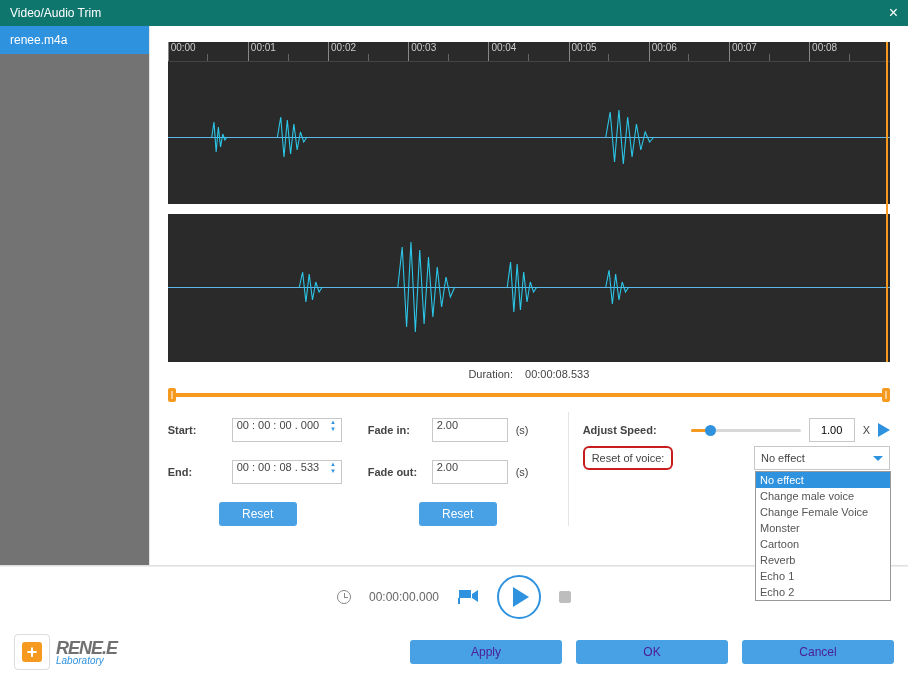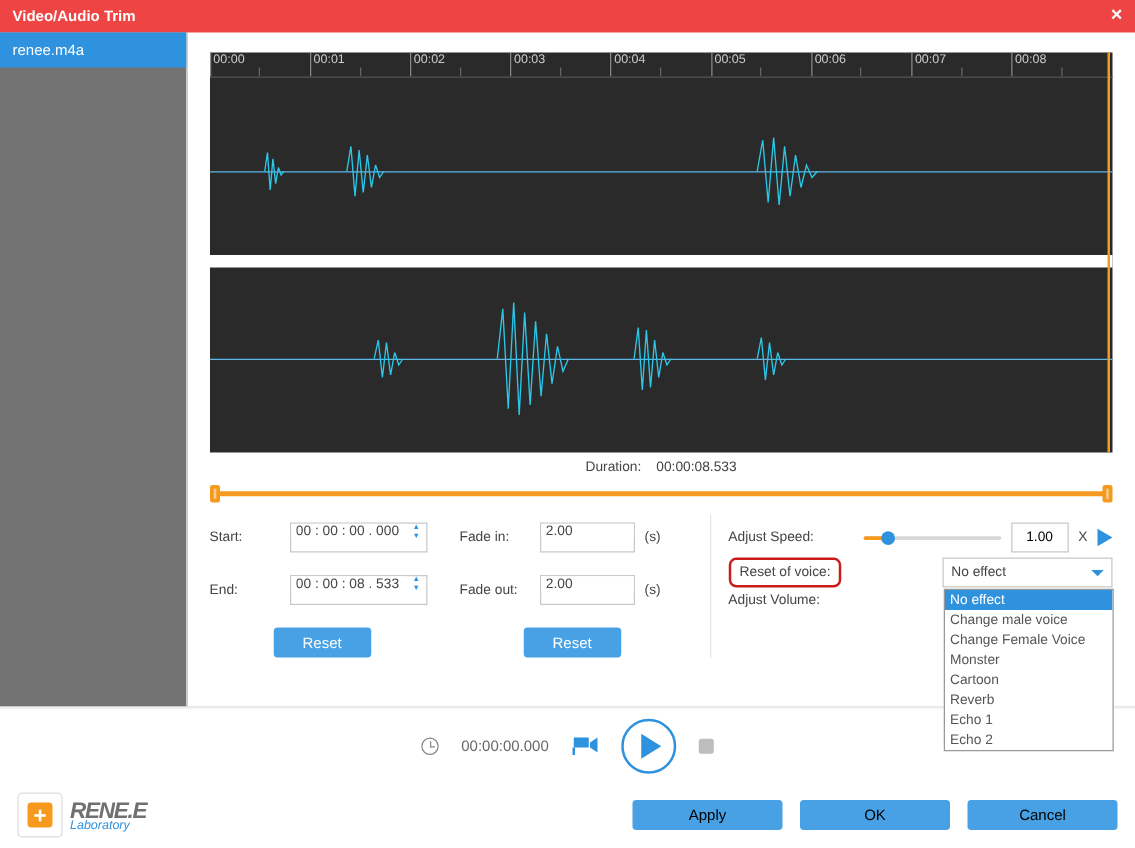--- a/index.html
+++ b/index.html
@@ -1,19 +1,19 @@
 <!DOCTYPE html>
 <html><head>
 <meta charset="utf-8">
 <style>
   * { box-sizing: border-box; margin: 0; padding: 0; font-family: "Segoe UI", Tahoma, sans-serif; }
   body { width: 908px; height: 678px; background: #fff; overflow: hidden; position: relative; }
 
   
-  .titlebar { height: 26px; background: #ef4444; color: #fff; display: flex; align-items: center; padding: 0 10px; font-size: 12px; font-weight: bold; }
+  .titlebar { height: 26px; background: #0f766e; color: #fff; display: flex; align-items: center; padding: 0 10px; font-size: 12px; font-weight: normal; }
   .titlebar .close { margin-left: auto; font-size: 16px; cursor: pointer; }
 
   .content { display: flex; height: 540px; border-bottom: 1px solid #e0e0e0; }
 
   
   .sidebar { width: 218px; background: #737373; border-right: 1px solid #e5e5e5; }
   .sidebar-item { height: 28px; background: #2f92df; color: #fff; font-size: 12px; display: flex; align-items: center; padding-left: 10px; }
 
   
   .main { flex: 1; padding: 16px 18px 10px 18px; position: relative; }
@@ -38,21 +38,21 @@
   .trimbar .rail { position: absolute; left: 6px; right: 6px; top: 5px; height: 4px; background: #f59a1e; }
   .trimbar .handle { position: absolute; top: 0; width: 8px; height: 14px; background: #f59a1e; border-radius: 2px; cursor: ew-resize; }
   .trimbar .handle.left { left: 0; }
   .trimbar .handle.right { right: 0; }
   .trimbar .handle::after { content: ""; position: absolute; left: 3px; top: 3px; width: 2px; height: 8px; background: #fff; box-shadow: 0 0 0 0.5px #f59a1e; opacity: 0.5; }
 
   
   .controls { display: grid; grid-template-columns: 180px 180px 1fr; column-gap: 20px; font-size: 11px; color: #444; }
   .ctrl-col { display: flex; flex-direction: column; gap: 18px; padding-top: 6px; }
   .row { display: flex; align-items: center; gap: 8px; }
-  .row label { width: 56px; }
+  .row label { width: 56px; font-weight: bold; }
   .row label.wide { width: 100px; }
 
   .spin-wrap { display: flex; align-items: flex-start; border: 1px solid #c8c8c8; height: 24px; width: 110px; background: #fff; }
   .spin-wrap.narrow { width: 76px; }
   .spin-wrap input { border: none; outline: none; font-size: 11px; padding: 0 4px; width: 100%; text-align: left; color: #444; }
   .spin-wrap .arrows { width: 18px; display: flex; flex-direction: column; align-items: center; border-left: 0; }
   .spin-wrap .arrows span { font-size: 6px; color: #2f92df; line-height: 7px; cursor: pointer; }
 
   .btn-reset { width: 78px; height: 24px; background: #48a1e4; color: #fff; border: none; border-radius: 3px; font-size: 12px; cursor: pointer; margin: 0 auto; }
 
@@ -91,21 +91,21 @@
   .stop-btn { width: 12px; height: 12px; background: #bdbdbd; border-radius: 2px; cursor: pointer; }
 
   
   .footer { height: 52px; display: flex; align-items: center; padding: 0 14px; gap: 14px; }
   .logo { display: flex; align-items: center; gap: 6px; }
   .logo-badge { width: 36px; height: 36px; background: #fff; border: 1px solid #dcdcdc; border-radius: 4px; display: flex; align-items: center; justify-content: center; position: relative; }
   .logo-badge .plus { width: 20px; height: 20px; background: #f59a1e; display: flex; align-items: center; justify-content: center; color: #fff; font-weight: bold; font-size: 18px; border-radius: 3px; }
   .logo-text .l1 { font-size: 18px; font-weight: 900; color: #707070; font-style: italic; letter-spacing: -1px; }
   .logo-text .l2 { font-size: 10px; color: #2f92df; font-style: italic; margin-top: -4px; }
   .footer .spacer { flex: 1; }
-  .btn-main { width: 120px; height: 24px; background: #48a1e4; color: #000000; border: none; border-radius: 3px; font-size: 12px; cursor: pointer; }
+  .btn-main { width: 152px; height: 24px; background: #48a1e4; color: #4c1d95; border: none; border-radius: 3px; font-size: 12px; cursor: pointer; }
 </style>
 </head>
 <body>
 
 <div class="titlebar">
   <span>Video/Audio Trim</span>
   <span class="close">×</span>
 </div>
 
 <div class="content">
@@ -252,25 +252,20 @@
                 <div class="opt">Monster</div>
                 <div class="opt">Cartoon</div>
                 <div class="opt">Reverb</div>
                 <div class="opt">Echo 1</div>
                 <div class="opt">Echo 2</div>
               </div>
             </div>
           </div>
         </div>
 
-        <div class="row">
-          <label class="wide">Adjust Volume:</label>
-          <div style="flex:1"></div>
-          <span>%</span>
-        </div>
 
       </div>
     </div>
   </div>
 </div>
 
 <div class="playback">
   <span class="clock-icon"></span>
   <span class="time-text">00:00:00.000</span>
   <span class="mark-icon">

